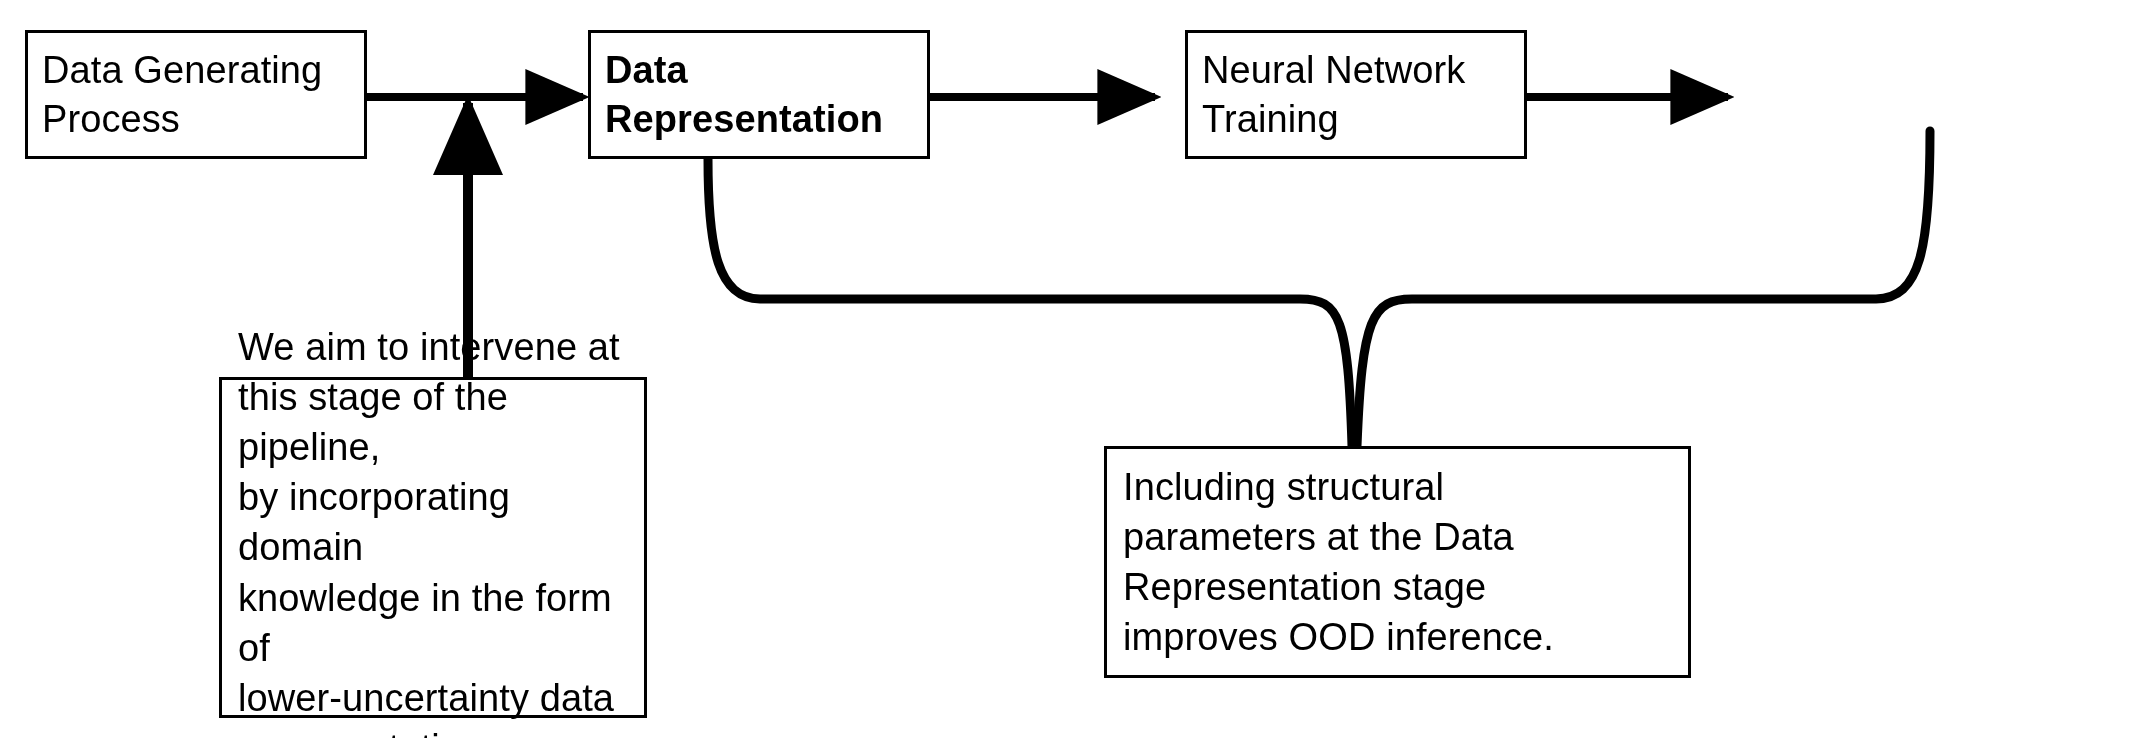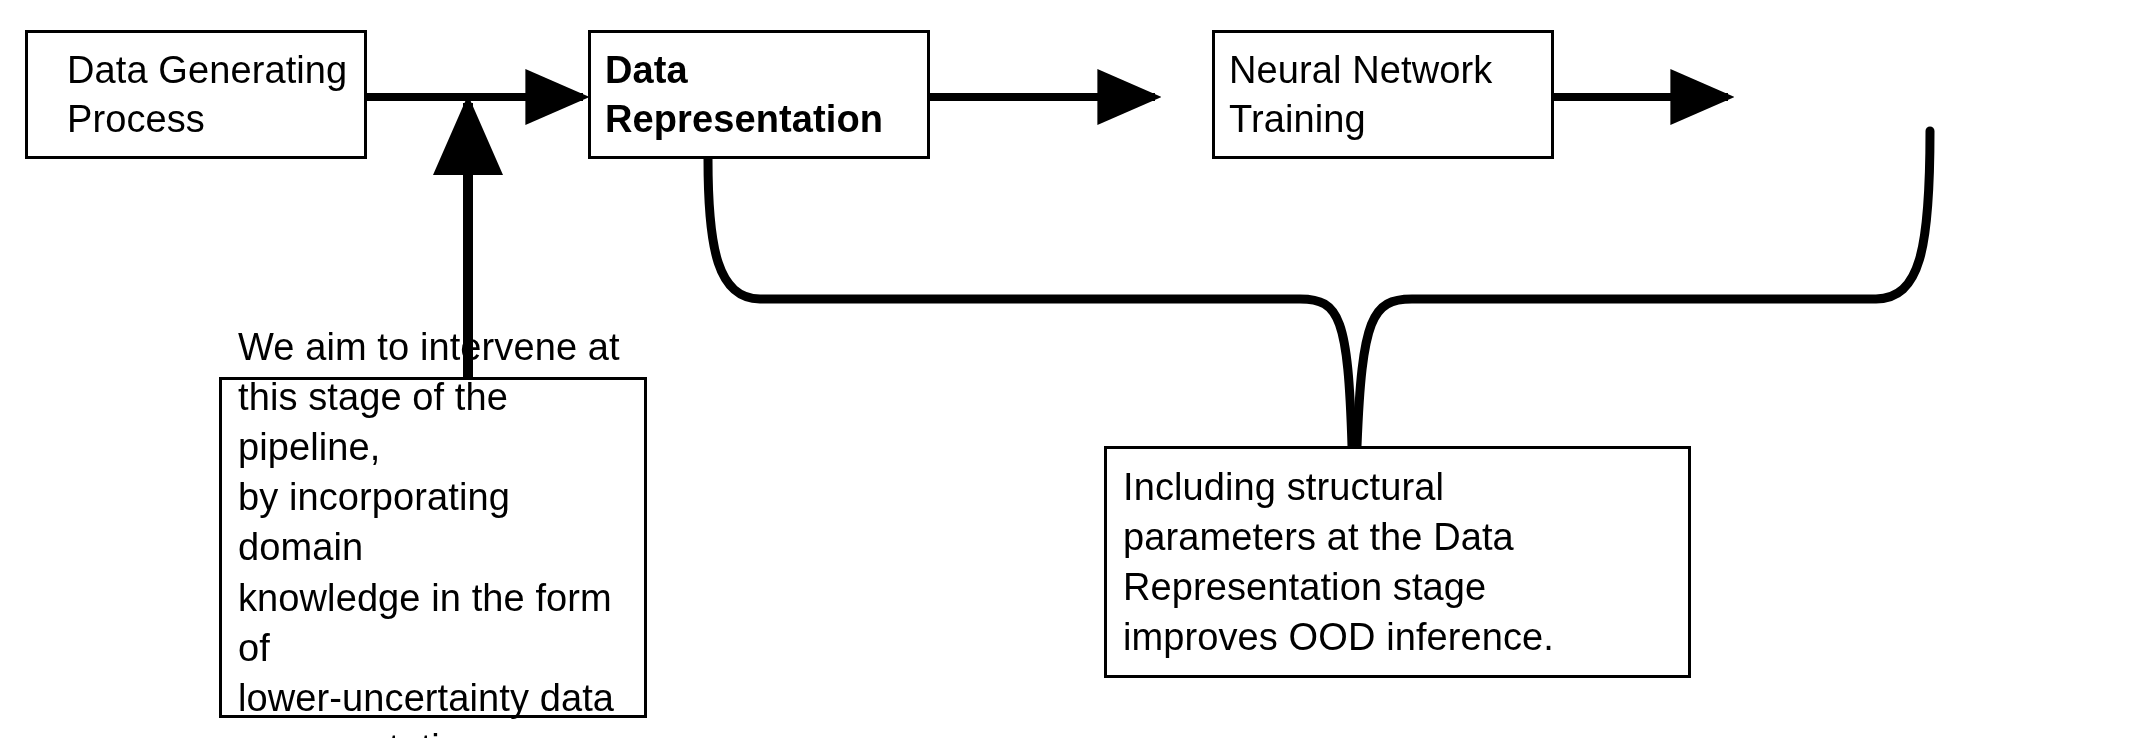--- a/index.html
+++ b/index.html
@@ -58,23 +58,23 @@
     display: block;
     width: 100%;
     padding: 0 16px;
     font-size: 38px;
     line-height: 1.32;
     white-space: pre-line;
     letter-spacing: 0.1px;
   }
 
   
-  #node-dgp          { left: 25px;   top: 30px;  width: 342px; height: 129px; padding-left: 25px; }
+  #node-dgp          { left: 25px;   top: 30px;  width: 342px; height: 129px; }
   #node-datarep      { left: 588px;  top: 30px;  width: 342px; height: 129px; font-weight: bold; }
-  #node-nntrain      { left: 1212px; top: 30px;  width: 342px; height: 129px; }
+  #node-nntrain      { left: 1185px; top: 30px;  width: 342px; height: 129px; }
   #node-oodinf       { left: 1733px; top: 62px;  width: 342px; height: 69px;  }
 
   
   #callout-intervene { left: 209px;  top: 377px; width: 428px; height: 341px; margin-left: 10px; }
   #callout-structural{ left: 1104px; top: 446px; width: 587px; height: 232px; }
 </style>
 </head>
 <body>
 
 <div id="canvas">

